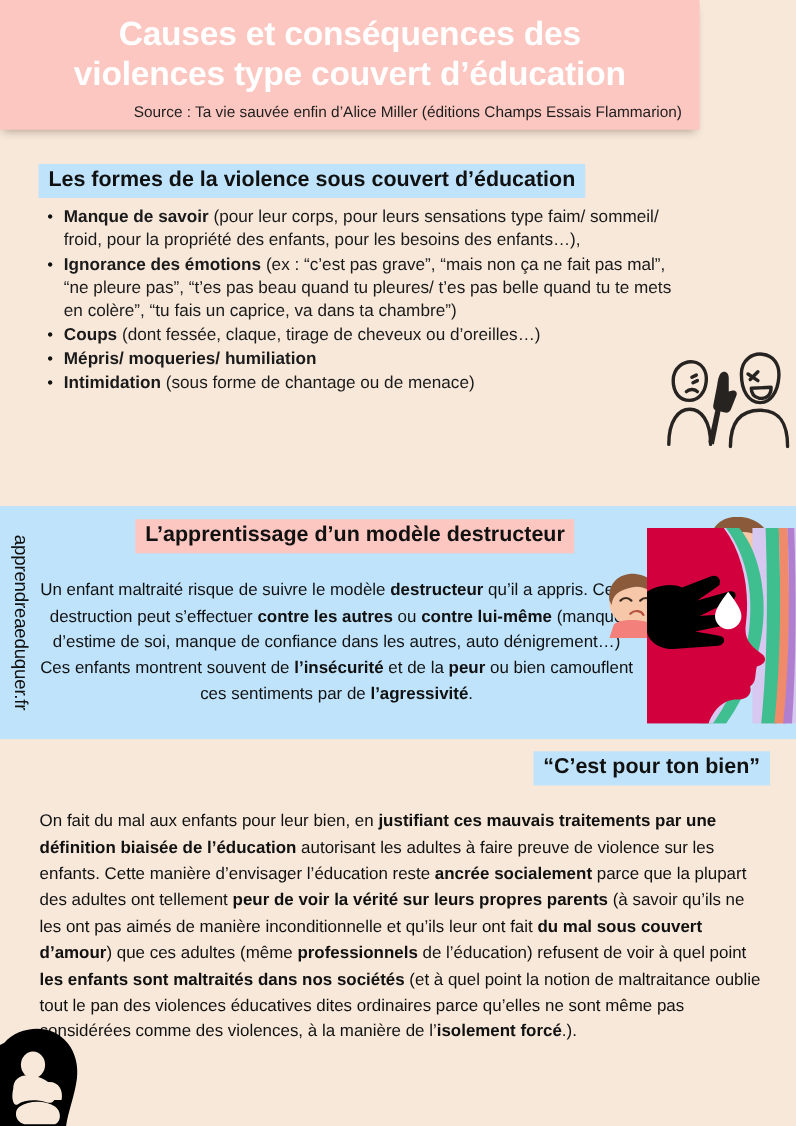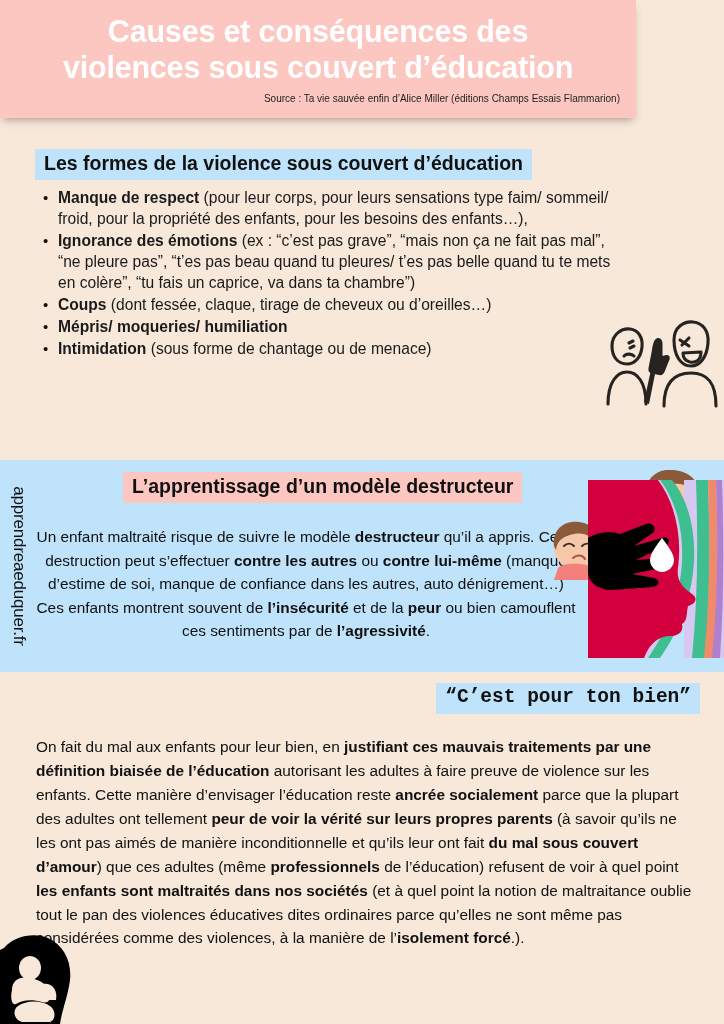--- a/index.html
+++ b/index.html
@@ -41,21 +41,21 @@
   .header-title {
     margin: 0;
     color: #ffffff;
     font-size: 30.5px;
     font-weight: bold;
     line-height: 1.18;
     letter-spacing: -0.2px;
   }
   .header-source {
     margin: 7px 4px 0 0;
-    font-size: 10px;
+    font-size: 14px;
     color: #1e1e1e;
     text-align: right;
     line-height: 1.2;
   }
 
   
   .site-tag {
     position: absolute;
     left: 0;
     top: 460px;
@@ -166,21 +166,20 @@
     left: 0;
     top: 672px;
     width: 724px;
     height: 352px;
     background: #f7e8da;
   }
   .good-heading-wrap {
     position: absolute;
     right: 24px;
     top: 11px;
-    font-family: Liberation Mono, monospace;
   }
   .good-body {
     position: absolute;
     left: 36px;
     top: 48px;
     width: 658px;
     font-size: 15.4px;
     line-height: 1.55;
     text-align: left;
     color: #111;
@@ -232,33 +231,33 @@
   svg { display: block; }
 </style>
 </head>
 <body>
 
 <div class="page">
 
   <div class="header">
     <h1 class="header-title">
       <span>Causes et conséquences des</span><br>
-      <span>violences sous couvert d’éducation</span>
+      <span>violences type couvert d’éducation</span>
     </h1>
     <div class="header-source">Source : Ta vie sauvée enfin d’Alice Miller (éditions Champs Essais Flammarion)</div>
   </div>
 
   <div class="section-forms">
 
     <div class="forms-heading-wrap">
       <span class="heading-blue">Les formes de la violence sous couvert d’éducation</span>
     </div>
 
     <ul class="forms-list" id="forms-list">
-        <li><b>Manque de respect</b><span> (pour leur corps, pour leurs sensations type faim/ sommeil/ froid, pour la propriété des enfants, pour les besoins des enfants…),</span></li>
+        <li><b>Manque de savoir</b><span> (pour leur corps, pour leurs sensations type faim/ sommeil/ froid, pour la propriété des enfants, pour les besoins des enfants…),</span></li>
         <li><b>Ignorance des émotions</b><span> (ex : “c’est pas grave”, “mais non ça ne fait pas mal”, “ne pleure pas”, “t’es pas beau quand tu pleures/ t’es pas belle quand tu te mets en colère”, “tu fais un caprice, va dans ta chambre”)</span></li>
         <li><b>Coups</b><span> (dont fessée, claque, tirage de cheveux ou d’oreilles…)</span></li>
         <li><b>Mépris/ moqueries/ humiliation</b></li>
         <li><b>Intimidation</b><span> (sous forme de chantage ou de menace)</span></li>
       </ul>
 
     <div class="art-lineart">
       <svg viewBox="0 0 118 92" width="118" height="92" aria-hidden="true">
         <g fill="none" stroke="#262321" stroke-width="3.1" stroke-linecap="round" stroke-linejoin="round">
 

